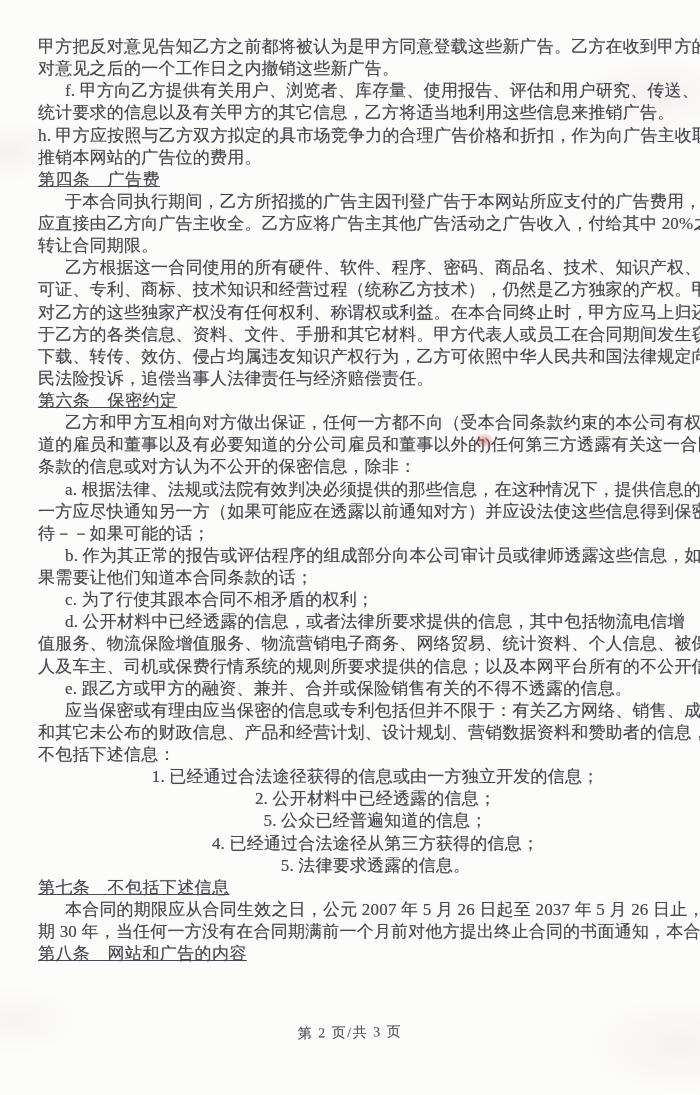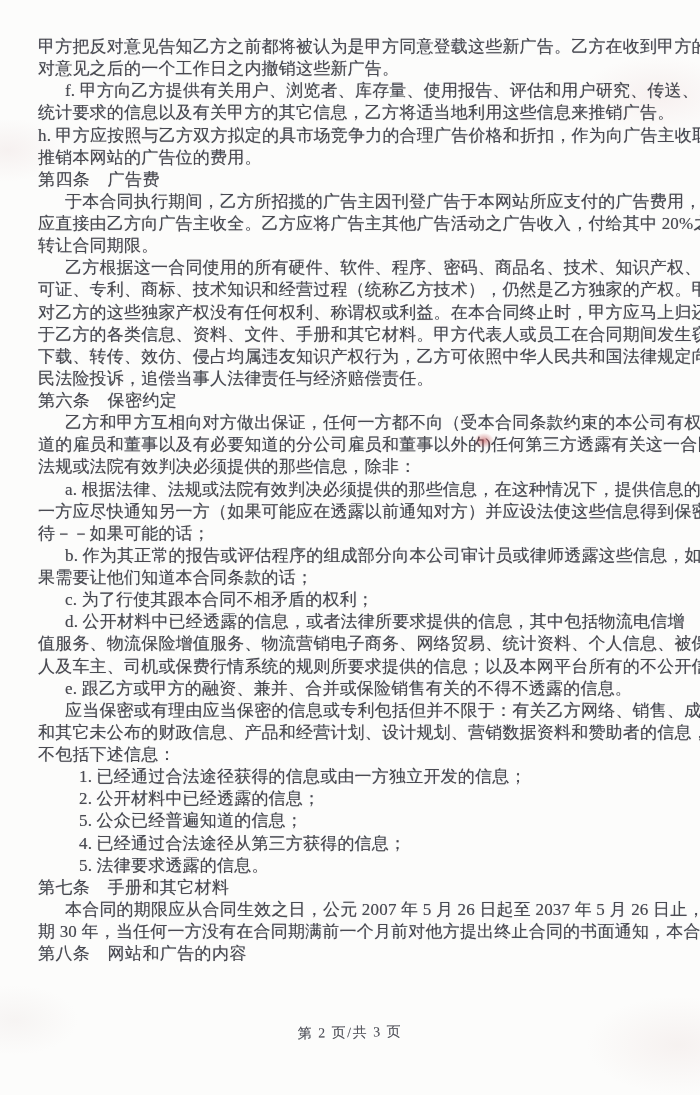--- a/index.html
+++ b/index.html
@@ -19,24 +19,24 @@
     color:#494a52;
   }
   .content{
     position:absolute;left:38px;top:36px;width:634px;
   }
   .line{
     height:22.14px;line-height:22.14px;white-space:nowrap;
     font-size:17px;letter-spacing:0.2px;
     text-shadow:0 0 0.7px rgba(73,74,82,0.55);
   }
-  .heading{letter-spacing:0.4px;}
+  .heading{letter-spacing:0.4px;text-decoration:underline;}
   .i0{padding-left:0;}
   .i1{padding-left:27px;}
-  .i2{padding-left:41px;}
+  .i2{padding-left:41px;text-align:center;}
   .footer{
     position:absolute;left:0;top:1024px;width:700px;
     text-align:center;font-size:14px;letter-spacing:1.5px;
     color:#54555d;transform:rotate(-1deg);
     text-shadow:0 0 0.6px rgba(84,85,93,0.5);
   }
   .red-mark{
     position:absolute;left:474px;top:433px;width:20px;height:15px;
     background:radial-gradient(ellipse at center, rgba(186,62,66,0.55), rgba(186,62,66,0) 72%);
     border-radius:50%;
@@ -60,39 +60,39 @@
       <div class="line i0">转让合同期限。</div>
       <div class="line i1">乙方根据这一合同使用的所有硬件、软件、程序、密码、商品名、技术、知识产权、许</div>
       <div class="line i0">可证、专利、商标、技术知识和经营过程（统称乙方技术），仍然是乙方独家的产权。甲方</div>
       <div class="line i0">对乙方的这些独家产权没有任何权利、称谓权或利益。在本合同终止时，甲方应马上归还属</div>
       <div class="line i0">于乙方的各类信息、资料、文件、手册和其它材料。甲方代表人或员工在合同期间发生窃取、</div>
       <div class="line i0">下载、转传、效仿、侵占均属违友知识产权行为，乙方可依照中华人民共和国法律规定向人</div>
       <div class="line i0">民法险投诉，追偿当事人法律责任与经济赔偿责任。</div>
       <div class="line i0 heading">第六条　保密约定</div>
       <div class="line i1">乙方和甲方互相向对方做出保证，任何一方都不向（受本合同条款约束的本公司有权知</div>
       <div class="line i0">道的雇员和董事以及有必要知道的分公司雇员和董事以外的)任何第三方透露有关这一合同</div>
-      <div class="line i0">法规或法院有效判决必须提供的那些信息，除非：</div>
+      <div class="line i0">条款的信息或对方认为不公开的保密信息，除非：</div>
       <div class="line i1">a. 根据法律、法规或法院有效判决必须提供的那些信息，在这种情况下，提供信息的</div>
       <div class="line i0">一方应尽快通知另一方（如果可能应在透露以前通知对方）并应设法使这些信息得到保密对</div>
       <div class="line i0">待－－如果可能的话；</div>
       <div class="line i1">b. 作为其正常的报告或评估程序的组成部分向本公司审计员或律师透露这些信息，如</div>
       <div class="line i0">果需要让他们知道本合同条款的话；</div>
       <div class="line i1">c. 为了行使其跟本合同不相矛盾的权利；</div>
       <div class="line i1">d. 公开材料中已经透露的信息，或者法律所要求提供的信息，其中包括物流电信增</div>
       <div class="line i0">值服务、物流保险增值服务、物流营销电子商务、网络贸易、统计资料、个人信息、被保险</div>
       <div class="line i0">人及车主、司机或保费行情系统的规则所要求提供的信息；以及本网平台所有的不公开信息。</div>
       <div class="line i1">e. 跟乙方或甲方的融资、兼并、合并或保险销售有关的不得不透露的信息。</div>
       <div class="line i1">应当保密或有理由应当保密的信息或专利包括但并不限于：有关乙方网络、销售、成本</div>
       <div class="line i0">和其它未公布的财政信息、产品和经营计划、设计规划、营销数据资料和赞助者的信息，但</div>
       <div class="line i0">不包括下述信息：</div>
       <div class="line i2">1. 已经通过合法途径获得的信息或由一方独立开发的信息；</div>
       <div class="line i2">2. 公开材料中已经透露的信息；</div>
       <div class="line i2">5. 公众已经普遍知道的信息；</div>
       <div class="line i2">4. 已经通过合法途径从第三方获得的信息；</div>
       <div class="line i2">5. 法律要求透露的信息。</div>
-      <div class="line i0 heading">第七条　手册和其它材料</div>
+      <div class="line i0 heading">第七条　不包括下述信息</div>
       <div class="line i1">本合同的期限应从合同生效之日，公元 2007 年 5 月 26 日起至 2037 年 5 月 26 日止，为</div>
       <div class="line i0">期 30 年，当任何一方没有在合同期满前一个月前对他方提出终止合同的书面通知，本合同</div>
       <div class="line i0 heading">第八条　网站和广告的内容</div>
     </div>
   <div class="red-mark"></div>
   <div class="footer">第 2 页/共 3 页</div>
 </div>
 
 </body></html>

